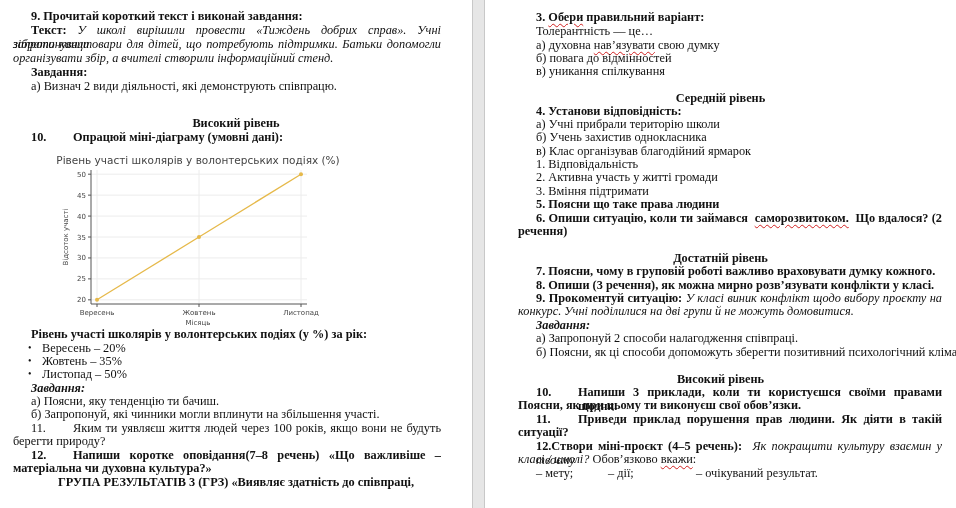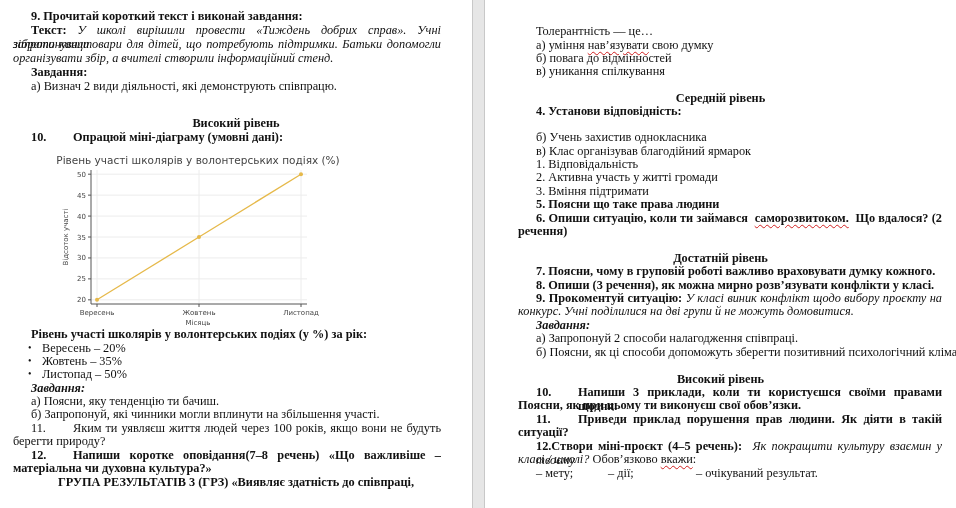--- a/index.html
+++ b/index.html
@@ -114,27 +114,29 @@
   <div class="ln b" style="left:31px;top:448px;">12.</div>
   <div class="ln b just" style="left:73px;top:448px;width:368px;">Напиши коротке оповідання(7–8 речень) «Що важливіше –</div>
   <div class="ln b" style="left:13px;top:461px;">матеріальна чи духовна культура?»</div>
 
   <div class="ln b center" style="left:0;top:475px;width:472px;">ГРУПА РЕЗУЛЬТАТІВ 3 (ГРЗ) «Виявляє здатність до співпраці,</div>
 </div>
 
 <div class="divider"></div>
 
 <div class="page" id="page-right">
+  <div class="ln b" style="left:51px;top:10px;"><span>3.</span> <span class="sq">Обери</span> <span>правильний варіант:</span></div>
   <div class="ln" style="left:51px;top:24px;">Толерантність — це…</div>
-  <div class="ln" style="left:51px;top:38px;"><span>а) уміння</span> <span class="sq">нав’язувати</span> <span>свою думку</span></div>
+  <div class="ln" style="left:51px;top:38px;"><span>а) духовна</span> <span class="sq">нав’язувати</span> <span>свою думку</span></div>
   <div class="ln" style="left:51px;top:51px;">б) повага до відмінностей</div>
   <div class="ln" style="left:51px;top:64px;">в) уникання спілкування</div>
 
   <div class="ln b center" style="left:0;top:91px;width:471px;">Середній рівень</div>
   <div class="ln b" style="left:51px;top:104px;">4. Установи відповідність:</div>
+  <div class="ln" style="left:51px;top:117px;">а) Учні прибрали територію школи</div>
   <div class="ln" style="left:51px;top:130px;">б) Учень захистив однокласника</div>
   <div class="ln" style="left:51px;top:144px;">в) Клас організував благодійний ярмарок</div>
   <div class="ln" style="left:51px;top:157px;">1.  Відповідальність</div>
   <div class="ln" style="left:51px;top:170px;">2.  Активна участь у житті громади</div>
   <div class="ln" style="left:51px;top:184px;">3.  Вміння підтримати</div>
   <div class="ln b" style="left:51px;top:197px;">5. Поясни що таке права людини</div>
   <div class="ln b just" style="left:51px;top:211px;width:406px;"><span>6. Опиши ситуацію, коли ти займався</span>&nbsp; <span class="sq">саморозвитоком.</span>&nbsp; <span>Що вдалося? (2</span></div>
   <div class="ln b" style="left:33px;top:224px;">речення)</div>
 
   <div class="ln b center" style="left:0;top:251px;width:471px;">Достатній рівень</div>

